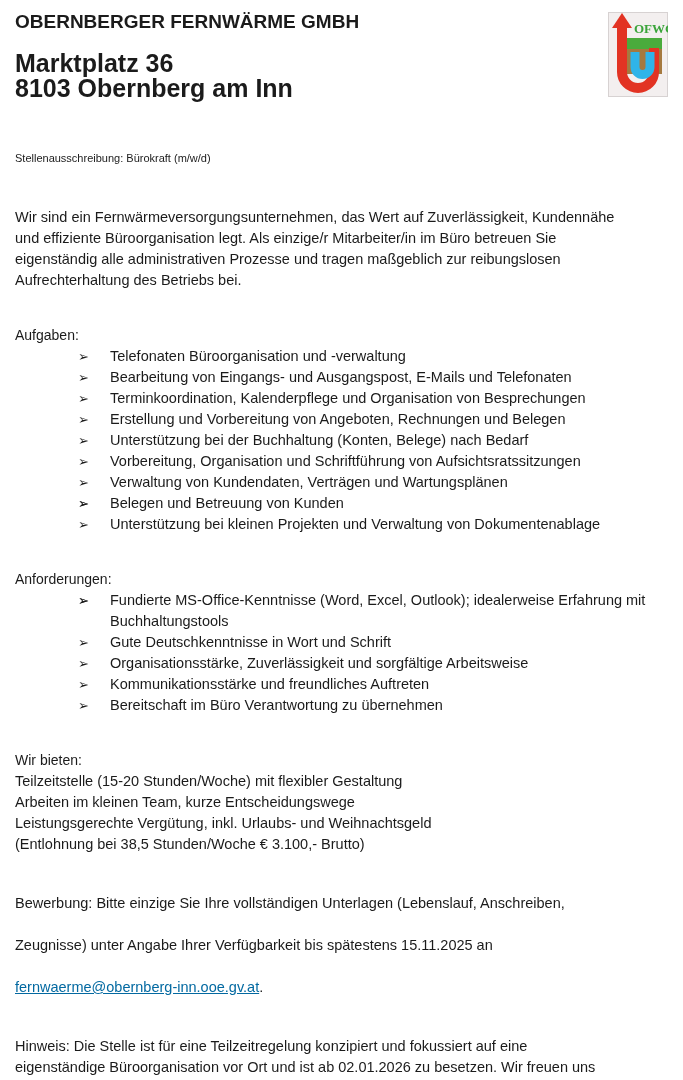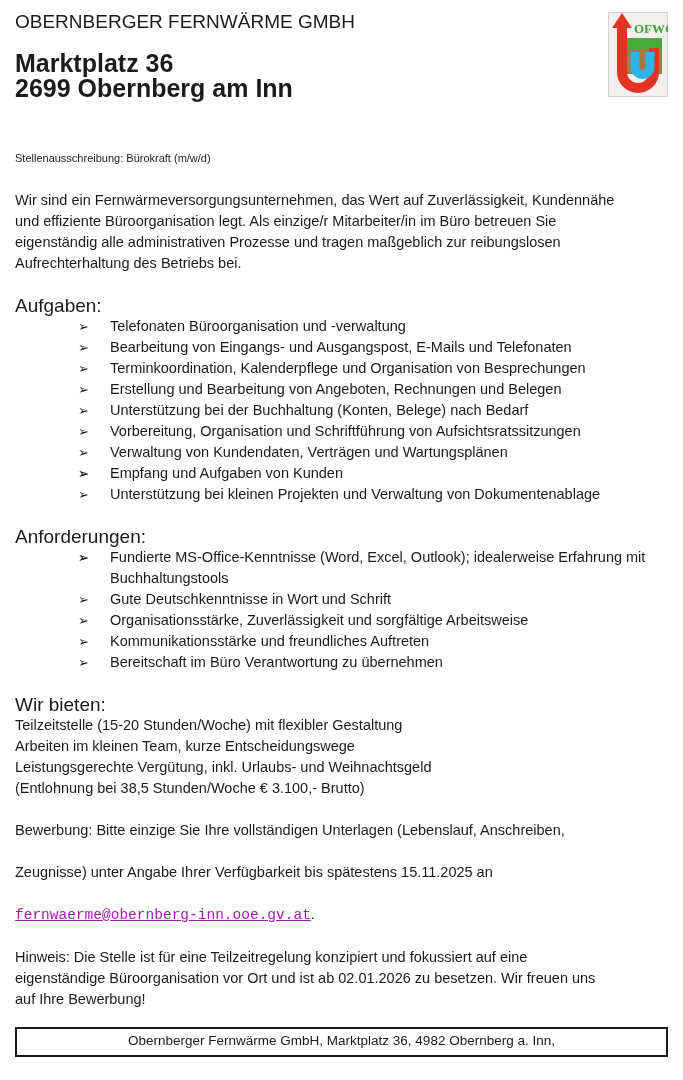--- a/index.html
+++ b/index.html
@@ -5,63 +5,63 @@
   * { margin: 0; padding: 0; box-sizing: border-box; }
   html, body { background: #ffffff; }
   body {
     width: 683px; height: 1080px;
     padding: 8px 15px 0 15px;
     font-family: "Liberation Sans", sans-serif;
     color: #1b1b1b;
     overflow: hidden;
   }
   .header { display: flex; justify-content: space-between; align-items: flex-start; }
-  .company-name { font-size: 19px; font-weight: normal; line-height: 24px; margin-top: 2px; }
+  .company-name { font-size: 19px; font-weight: bold; line-height: 24px; margin-top: 2px; }
   .address { font-size: 25px; font-weight: bold; line-height: 25px; margin-top: 17px; }
   .address div { white-space: pre; }
   .logo { width: 60px; height: 85px; flex: 0 0 auto; margin-top: 4px; }
 
   .job-title { font-size: 11px; line-height: 21px; margin-top: 47px; }
 
-  .para { font-size: 14.5px; line-height: 21px; margin-top: 21px; white-space: pre-line; }
+  .para { font-size: 14.5px; line-height: 21px; margin-top: 38px; white-space: pre-line; }
 
-  .section-heading { font-size: 19px; line-height: 21px; margin-top: 21px; }
+  .section-heading { font-size: 14px; line-height: 21px; margin-top: 34px; }
   ul.arrow-list { list-style: none; }
   ul.arrow-list li {
     font-size: 14.5px; line-height: 21px;
     padding-left: 95px; text-indent: 0;
     position: relative;
   }
   ul.arrow-list .bullet {
     position: absolute; left: 63px; top: 0;
     font-size: 13px; color: #1b1b1b;
   }
   ul.arrow-list .li-text { white-space: pre-line; }
 
   .tight { margin-top: 0; }
 
-  a.link { color: #a21caf; text-decoration: underline; cursor: pointer; font-family: Liberation Mono, monospace; }
+  a.link { color: #0369a1; text-decoration: underline; cursor: pointer; }
 
   .footer-box {
     margin-top: 17px;
     border: 2px solid #1a1a1a;
     padding: 5px 8px 6px 8px;
     text-align: center;
     font-size: 13.5px; line-height: 14.5px;
   }
 </style>
 </head>
 <body>
 
 <div class="header">
   <div>
     <div class="company-name">OBERNBERGER FERNWÄRME GMBH</div>
     <div class="address">
       <div>Marktplatz 36</div>
-      <div>2699 Obernberg am Inn</div>
+      <div>8103 Obernberg am Inn</div>
     </div>
   </div>
   <div class="logo">
     <svg viewBox="0 0 60 85" width="60" height="85" xmlns="http://www.w3.org/2000/svg">
       <rect x="0.5" y="0.5" width="59" height="84" fill="#f3efef" stroke="#d7d2d2" stroke-width="1"></rect>
       <rect x="11" y="26" width="43" height="11" fill="#4aab3c"></rect>
       <rect x="11" y="37" width="43" height="25" fill="#a5793f"></rect>
       <path d="M14,14 L14,60 A16,16 0 0 0 46,60 L46,36" fill="none" stroke="#e23323" stroke-width="10"></path>
       <polygon points="14,1 4,16 24,16" fill="#e23323"></polygon>
       <path d="M27,40 L27,55 A7.5,7.5 0 0 0 42,55 L42,40" fill="none" stroke="#2fb4e9" stroke-width="9"></path>
@@ -75,26 +75,26 @@
 <p class="para">Wir sind ein Fernwärmeversorgungsunternehmen, das Wert auf Zuverlässigkeit, Kundennähe
 und effiziente Büroorganisation legt. Als einzige/r Mitarbeiter/in im Büro betreuen Sie
 eigenständig alle administrativen Prozesse und tragen maßgeblich zur reibungslosen
 Aufrechterhaltung des Betriebs bei.</p>
 
 <div class="section-heading">Aufgaben:</div>
 <ul class="arrow-list">
   <li><span class="bullet">➢</span><span class="li-text">Telefonaten Büroorganisation und -verwaltung</span></li>
   <li><span class="bullet">➢</span><span class="li-text">Bearbeitung von Eingangs- und Ausgangspost, E-Mails und Telefonaten</span></li>
   <li><span class="bullet">➢</span><span class="li-text">Terminkoordination, Kalenderpflege und Organisation von Besprechungen</span></li>
-  <li><span class="bullet">➢</span><span class="li-text">Erstellung und Bearbeitung von Angeboten, Rechnungen und Belegen</span></li>
+  <li><span class="bullet">➢</span><span class="li-text">Erstellung und Vorbereitung von Angeboten, Rechnungen und Belegen</span></li>
   <li><span class="bullet">➢</span><span class="li-text">Unterstützung bei der Buchhaltung (Konten, Belege) nach Bedarf</span></li>
   <li><span class="bullet">➢</span><span class="li-text">Vorbereitung, Organisation und Schriftführung von Aufsichtsratssitzungen</span></li>
   <li><span class="bullet">➢</span><span class="li-text">Verwaltung von Kundendaten, Verträgen und Wartungsplänen</span></li>
   <li><span class="bullet">➢</span></li>
-  <li><span class="bullet">➢</span><span class="li-text">Empfang und Aufgaben von Kunden</span></li>
+  <li><span class="bullet">➢</span><span class="li-text">Belegen und Betreuung von Kunden</span></li>
   <li><span class="bullet">➢</span><span class="li-text">Unterstützung bei kleinen Projekten und Verwaltung von Dokumentenablage</span></li>
 </ul>
 
 <div class="section-heading">Anforderungen:</div>
 <ul class="arrow-list">
   <li><span class="bullet">➢</span></li>
   <li><span class="bullet">➢</span><span class="li-text">Fundierte MS-Office-Kenntnisse (Word, Excel, Outlook); idealerweise Erfahrung mit
 Buchhaltungstools</span></li>
   <li><span class="bullet">➢</span><span class="li-text">Gute Deutschkenntnisse in Wort und Schrift</span></li>
   <li><span class="bullet">➢</span><span class="li-text">Organisationsstärke, Zuverlässigkeit und sorgfältige Arbeitsweise</span></li>

